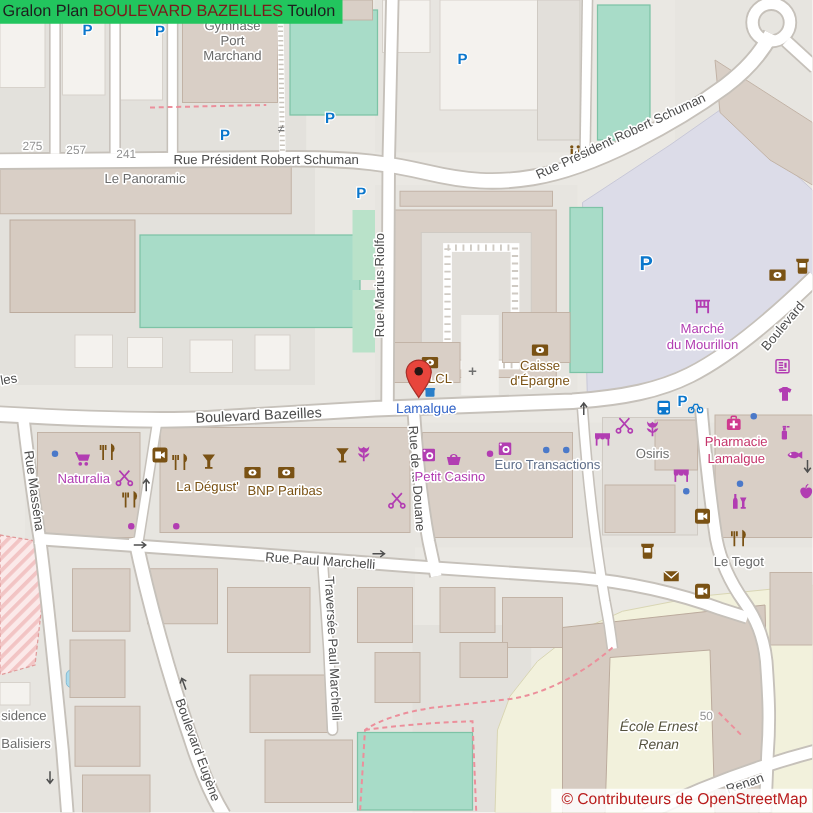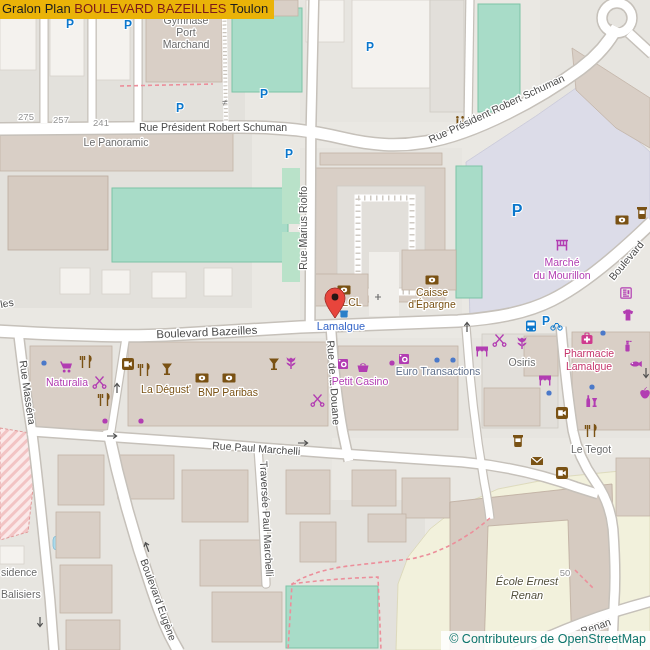--- a/index.html
+++ b/index.html
@@ -1,24 +1,24 @@
 <!DOCTYPE html>
 <html><head>
 <meta charset="utf-8">
 <style>
   html,body{margin:0;padding:0;background:#fff;}
   #stage{position:relative;width:650px;height:650px;overflow:hidden;
          font-family:"Liberation Sans",sans-serif;background:#eae8e3;}
   #map{position:absolute;inset:0;}
   
-  #title-bar{position:absolute;top:0;left:0;background:#eab308;color:#1e1e1e;
+  #title-bar{position:absolute;top:0;left:0;background:#22c55e;color:#1e1e1e;
     font-size:13px;line-height:16px;padding:1px 6px 2px 2px;white-space:nowrap;z-index:5;}
   #title-bar .hl{color:#7c1a1a;}
   #attribution{position:absolute;right:0;bottom:0;background:rgba(255,255,255,.85);
-    color:#0f766e;font-size:12.5px;padding:1px 4px 4px 8px;white-space:nowrap;z-index:5;}
+    color:#b91c1c;font-size:12.5px;padding:1px 4px 4px 8px;white-space:nowrap;z-index:5;}
   
   text{font-family:"Liberation Sans",sans-serif;}
   .lbl{paint-order:stroke;stroke:#ffffff;stroke-width:2.6px;stroke-linejoin:round;text-anchor:middle;}
   .st{font-size:10.5px;fill:#4d4d4d;}
   .stb{font-size:11.5px;fill:#4d4d4d;}
   .pgray{font-size:10.5px;fill:#6b6b6b;}
   .pbrown{font-size:10.5px;fill:#7a5214;}
   .pmag{font-size:10.5px;fill:#b23db2;}
   .ppink{font-size:10.5px;fill:#c5356b;}
   .pblue{font-size:11px;fill:#3465c8;}

